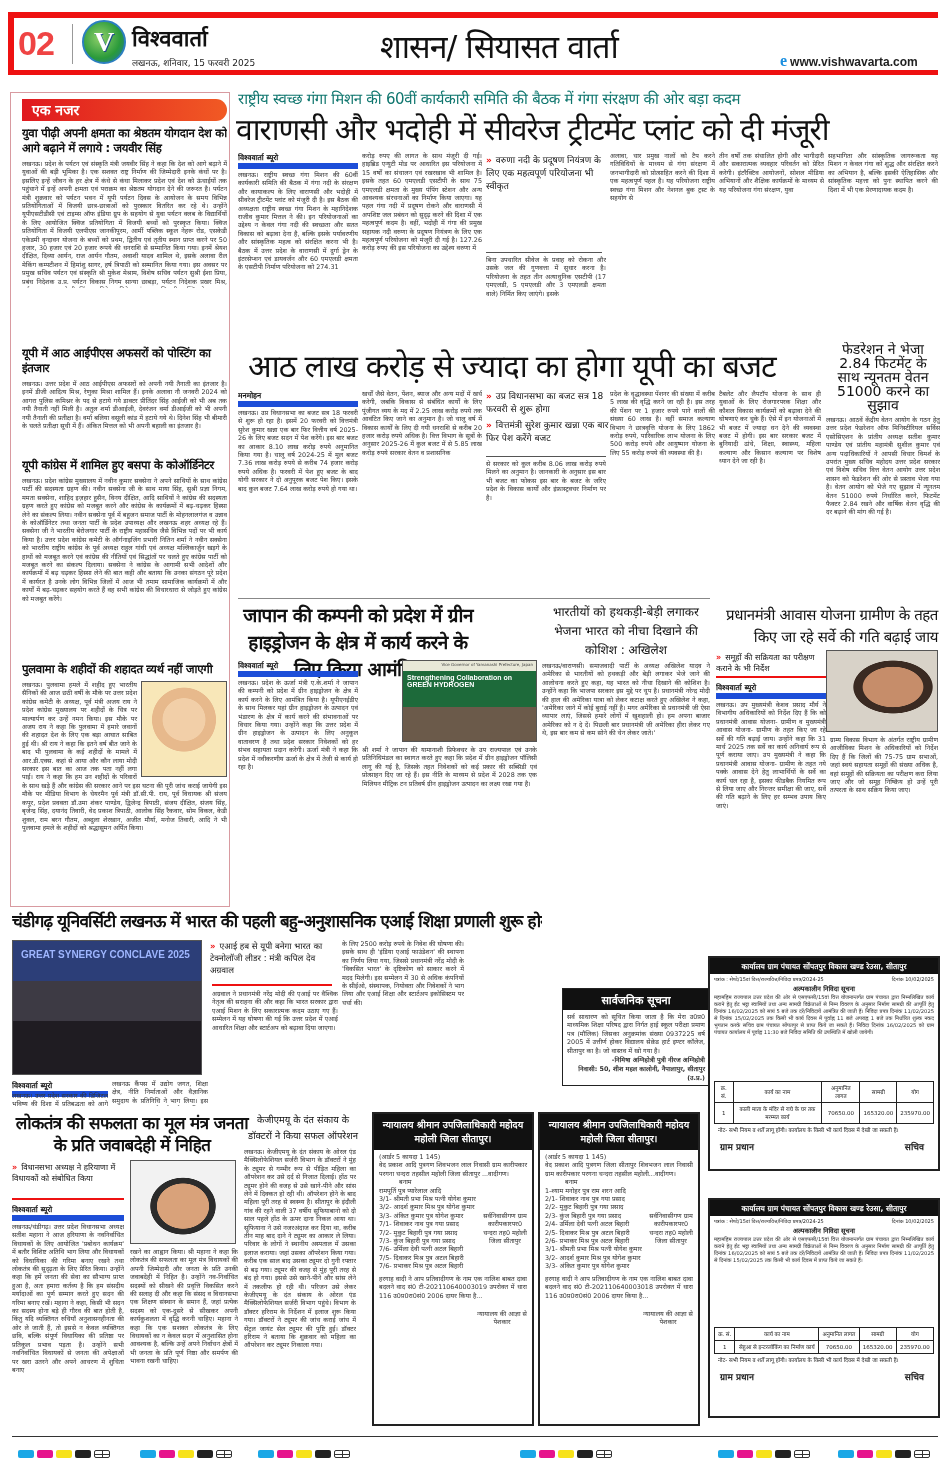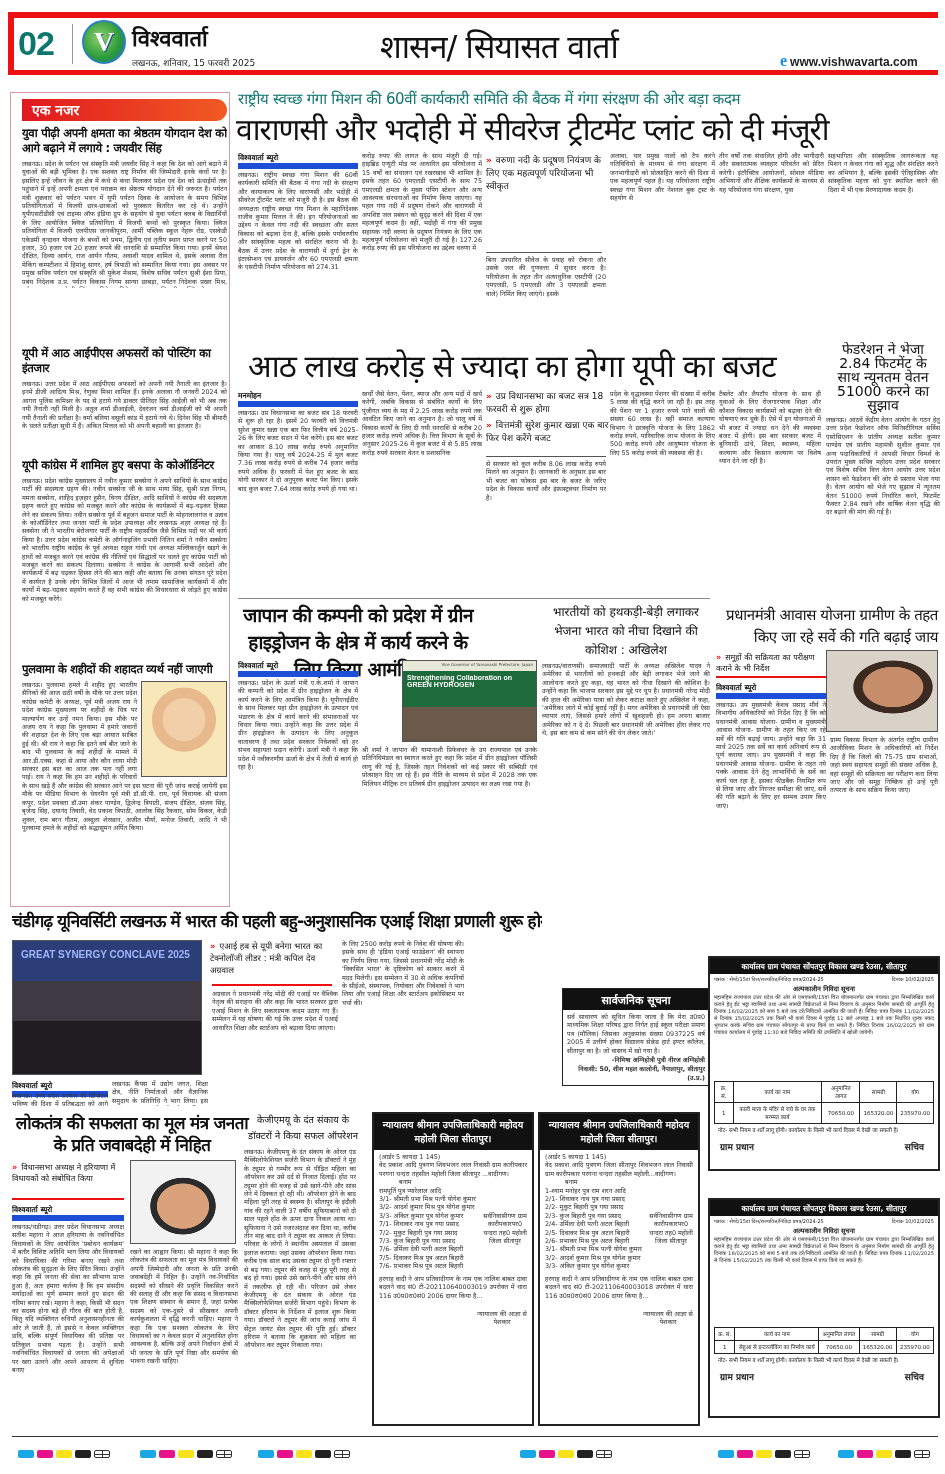--- a/index.html
+++ b/index.html
@@ -1,20 +1,20 @@
 <!DOCTYPE html>
 <html><head>
 <meta charset="utf-8">
 <style>
 *{box-sizing:border-box;margin:0;padding:0}
 body{width:945px;height:1474px;background:#fff;font-family:"DejaVu Sans","Liberation Sans",sans-serif;color:#222;position:relative;overflow:hidden}
 .abs{position:absolute}
 .masthead{left:8px;top:12px;width:930px;height:63px;border-left:6px solid #e11;border-top:6px solid #e11;border-bottom:5px solid #e11}
 .masthead .topbar{position:absolute;left:-6px;top:-6px;width:36px;height:6px;background:#e11}
-.pgno{left:18px;top:24px;font:bold 34px "Liberation Sans",sans-serif;color:#0f766e;letter-spacing:-1px}
+.pgno{left:18px;top:24px;font:bold 34px "Liberation Sans",sans-serif;color:#ef4444;letter-spacing:-1px}
 .vsep{left:72px;top:24px;width:1px;height:40px;background:#999}
 .logo{left:82px;top:20px;width:44px;height:44px;border-radius:50%;background:radial-gradient(circle at 40% 40%,#8fd06a,#2a9a3a 60%,#1d6fb3);border:2px solid #2c7fc0}
 .logo span{position:absolute;left:10px;top:4px;font:bold 28px "Liberation Serif",serif;color:#fff;text-shadow:1px 1px 0 #1a4a8a}
 .brand{left:132px;top:22px;font:bold 22px "DejaVu Sans",sans-serif;color:#111}
 .dateline{left:132px;top:56px;font:9px "DejaVu Sans",sans-serif;color:#222}
 .section{left:380px;top:24px;font:32px "DejaVu Sans",sans-serif;color:#111;letter-spacing:-1px}
 .site{left:780px;top:52px;font:bold 12px "Liberation Sans",sans-serif;color:#222}
 .site .e{color:#1a8fe0;font:bold 16px "Liberation Serif",serif;margin-right:3px}
 .leftcol{left:10px;top:92px;width:220px;height:815px;border:1px solid #d89aa0}
 .eknazar{left:22px;top:99px;width:205px;height:22px;background:linear-gradient(90deg,#e0191f,#f15a24);border-radius:0 12px 12px 0;color:#fff;font:bold 14px "DejaVu Sans",sans-serif;padding-left:10px;line-height:22px}
@@ -81,21 +81,21 @@
   <p class="txt" style="margin-top:2px">लखनऊ। राष्ट्रीय स्वच्छ गंगा मिशन की 60वीं कार्यकारी समिति की बैठक में गंगा नदी के संरक्षण और कायाकल्प के लिए वाराणसी और भदोही में सीवरेज ट्रीटमेंट प्लांट को मंजूरी दी है। इस बैठक की अध्यक्षता राष्ट्रीय स्वच्छ गंगा मिशन के महानिदेशक राजीव कुमार मित्तल ने की। इन परियोजनाओं का उद्देश्य न केवल गंगा नदी की स्वच्छता और सतत विकास को बढ़ावा देना है, बल्कि इसके पर्यावरणीय और सांस्कृतिक महत्व को संरक्षित करना भी है। बैठक में उत्तर प्रदेश के वाराणसी में दुर्गा ड्रेन के इंटरसेप्शन एवं डायवर्जन और 60 एमएलडी क्षमता के एसटीपी निर्माण परियोजना को 274.31</p>
 </div>
 <div class="col" style="left:362px;top:152px;width:120px;height:186px">
   <p class="txt">करोड़ रुपए की लागत के साथ मंजूरी दी गई। हाइब्रिड एन्युटी मोड पर आधारित इस परियोजना में 15 वर्षों का संचालन एवं रखरखाव भी शामिल है। इसके तहत 60 एमएलडी एसटीपी के साथ 75 एमएलडी क्षमता के मुख्य पंपिंग स्टेशन और अन्य आवश्यक संरचनाओं का निर्माण किया जाएगा। यह पहल गंगा नदी में प्रदूषण रोकने और वाराणसी में अपशिष्ट जल प्रबंधन को सुदृढ़ करने की दिशा में एक महत्वपूर्ण कदम है। वहीं, भदोही में गंगा की प्रमुख सहायक नदी वरुणा के प्रदूषण नियंत्रण के लिए एक महत्वपूर्ण परियोजना को मंजूरी दी गई है। 127.26 करोड़ रुपए की इस परियोजना का उद्देश्य वरुणा में</p>
 </div>
 <div class="col" style="left:486px;top:152px;width:120px;height:98px">
   <p class="bullet" style="margin-top:2px"><span class="ch">»</span><span>वरुणा नदी के प्रदूषण नियंत्रण के लिए एक महत्वपूर्ण परियोजना भी स्वीकृत</span></p>
 </div>
 <div class="abs redrule" style="left:486px;top:252px;width:116px;height:1px;background:#555"></div>
 <div class="col" style="left:486px;top:256px;width:120px;height:82px">
-  <p class="txt">बिना उपचारित सीवेज के प्रवाह को रोकना और उसके जल की गुणवत्ता में सुधार करना है। परियोजना के तहत तीन अत्याधुनिक एसटीपी (20 एमएलडी, 5 एमएलडी और 3 एमएलडी क्षमता वाले) निर्मित किए जाएंगे। इसके</p>
+  <p class="txt">बिना उपचारित सीवेज के प्रवाह को रोकना और उसके जल की गुणवत्ता में सुधार करना है। परियोजना के तहत तीन अत्याधुनिक एसटीपी (17 एमएलडी, 5 एमएलडी और 3 एमएलडी क्षमता वाले) निर्मित किए जाएंगे। इसके</p>
 </div>
 <div class="col" style="left:610px;top:152px;width:105px;height:186px">
   <p class="txt">अलावा, चार प्रमुख नालों को टैप करने गतिविधियों के माध्यम से गंगा संरक्षण में जनभागीदारी को प्रोत्साहित करने की दिशा में एक महत्वपूर्ण पहल है। यह परियोजना राष्ट्रीय स्वच्छ गंगा मिशन और नेशनल बुक ट्रस्ट के सहयोग से</p>
 </div>
 <div class="col" style="left:719px;top:152px;width:105px;height:186px">
   <p class="txt">तीन वर्षों तक संचालित होगी और भागीदारी और सकारात्मक व्यवहार परिवर्तन को प्रेरित करेगी। इंटरैक्टिव आयोजनों, सोशल मीडिया अभियानों और शैक्षिक कार्यक्रमों के माध्यम से यह परियोजना गंगा संरक्षण, युवा</p>
 </div>
 <div class="col" style="left:828px;top:152px;width:110px;height:186px">
   <p class="txt">सहभागिता और सांस्कृतिक जागरूकता यह मिशन न केवल गंगा को शुद्ध और संरक्षित करने का अभियान है, बल्कि इसकी ऐतिहासिक और सांस्कृतिक महत्ता को पुनः स्थापित करने की दिशा में भी एक प्रेरणादायक कदम है।</p>
 </div>

